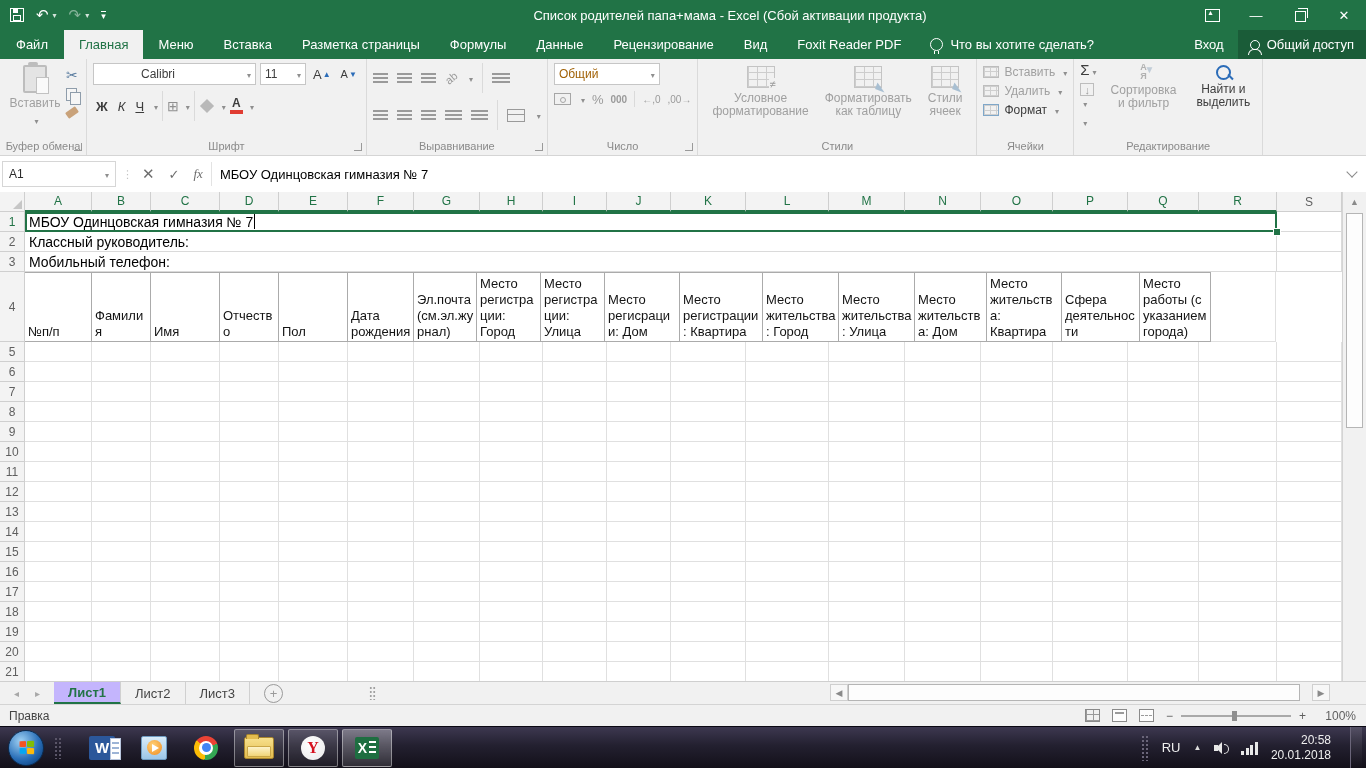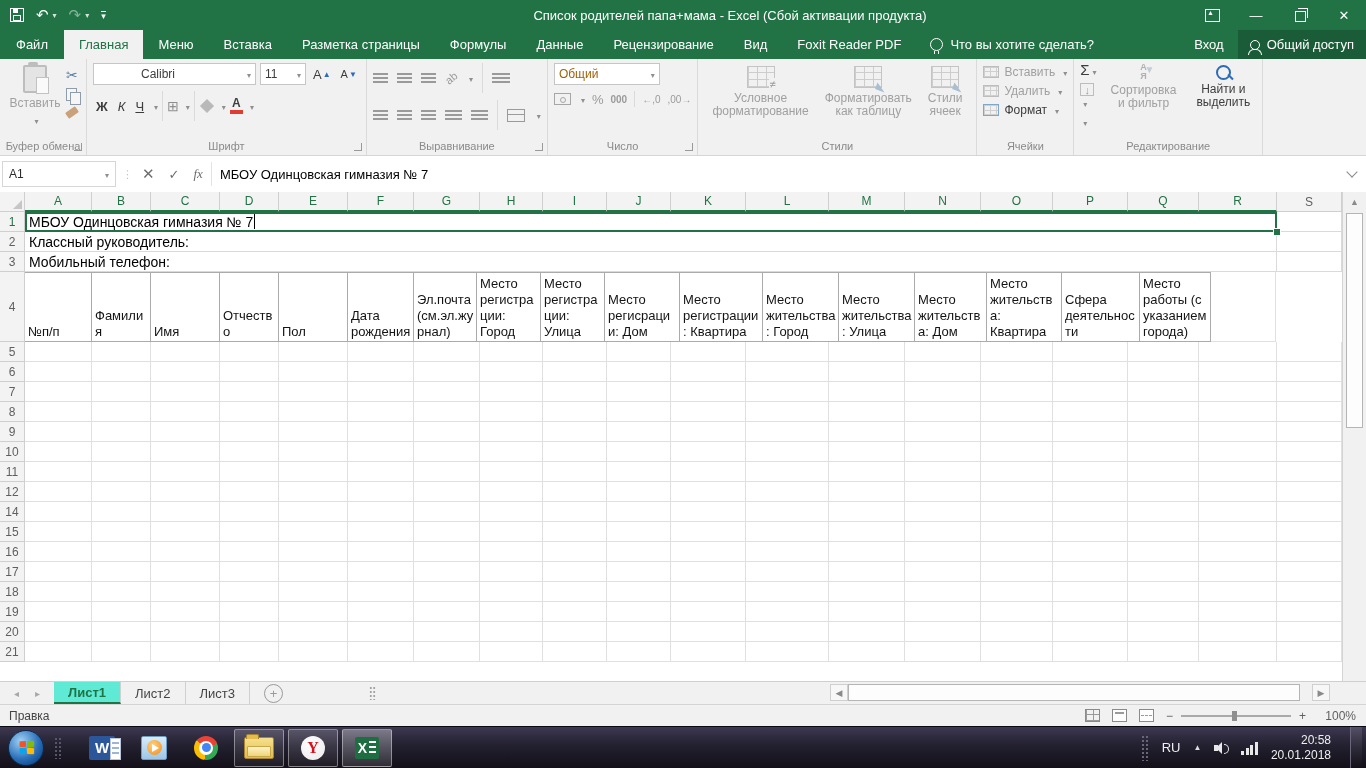--- a/index.html
+++ b/index.html
@@ -138,21 +138,21 @@
   .selbox{position:absolute;border:2px solid #217346;box-sizing:border-box;pointer-events:none;}
   .handle{position:absolute;width:6px;height:6px;background:#217346;border:1px solid #fff;box-sizing:content-box;}
   
   .vscroll{position:absolute;top:192px;left:1342px;width:24px;height:489px;background:#f1f1f1;border-left:1px solid #d4d4d4;box-sizing:border-box;}
   .vs-up{height:20px;display:flex;align-items:center;justify-content:center;color:#8a8a8a;font-size:9px;}
   .vs-thumb{position:absolute;top:21px;left:3px;width:17px;height:215px;background:#fdfdfd;border:1px solid #b5b5b5;box-sizing:border-box;}
   
   .sheetbar{position:absolute;top:681px;left:0;width:1366px;height:23px;background:#f1f1f1;border-top:1px solid #cfcfcf;box-sizing:border-box;display:flex;align-items:stretch;font-size:13px;color:#444;}
   .snav{display:flex;align-items:center;gap:16px;padding:0 14px;color:#a8a8a8;font-size:10px;}
   .stab{display:flex;align-items:center;padding:0 14px;border-right:1px solid #d0d0d0;}
-  .stab.active{background:#5eead4;color:#217346;font-weight:bold;border-bottom:2px solid #217346;border-right:1px solid #d0d0d0;box-sizing:border-box;}
+  .stab.active{background:#c4b5fd;color:#217346;font-weight:bold;border-bottom:2px solid #217346;border-right:1px solid #d0d0d0;box-sizing:border-box;}
   .addsheet{width:17px;height:17px;border:1px solid #9a9a9a;border-radius:50%;color:#9a9a9a;display:flex;align-items:center;justify-content:center;font-size:13px;margin:2px 0 0 14px;line-height:15px;}
   .tabgrip{width:7px;height:14px;margin:4px 0 0 86px;background:radial-gradient(#a0a0a0 1px,transparent 1.2px);background-size:3.5px 4px;}
   .hscroll{position:absolute;left:830px;top:684px;height:17px;display:flex;align-items:center;}
   .hs-btn{width:18px;height:17px;display:flex;align-items:center;justify-content:center;color:#8a8a8a;font-size:9px;border:1px solid #cfcfcf;background:#f7f7f7;box-sizing:border-box;}
   .hs-thumb{width:452px;height:17px;background:#fdfdfd;border:1px solid #b5b5b5;box-sizing:border-box;}
   .hs-track{width:12px;height:17px;}
   
   .statusbar{position:absolute;top:704px;left:0;width:1366px;height:22px;background:#f1f1f1;border-top:1px solid #d4d4d4;box-sizing:border-box;display:flex;align-items:center;font-size:12px;color:#444;}
   .smode{padding-left:9px;}
   .sright{margin-left:auto;display:flex;align-items:center;gap:12px;padding-right:10px;}
@@ -660,20 +660,42 @@
         <div class="ec" style="width: 83px;"></div>
         <div class="ec" style="width: 76px;"></div>
         <div class="ec" style="width: 76px;"></div>
         <div class="ec" style="width: 72px;"></div>
         <div class="ec" style="width: 75px;"></div>
         <div class="ec" style="width: 71px;"></div>
         <div class="ec" style="width: 78px;"></div>
         <div class="ec" style="width: 65px;"></div>
       </div>
       <div class="grow">
+        <div class="rownum">13</div>
+        <div class="ec" style="width: 67px;"></div>
+        <div class="ec" style="width: 59px;"></div>
+        <div class="ec" style="width: 69px;"></div>
+        <div class="ec" style="width: 59px;"></div>
+        <div class="ec" style="width: 69px;"></div>
+        <div class="ec" style="width: 66px;"></div>
+        <div class="ec" style="width: 66px;"></div>
+        <div class="ec" style="width: 63px;"></div>
+        <div class="ec" style="width: 64px;"></div>
+        <div class="ec" style="width: 64px;"></div>
+        <div class="ec" style="width: 75px;"></div>
+        <div class="ec" style="width: 83px;"></div>
+        <div class="ec" style="width: 76px;"></div>
+        <div class="ec" style="width: 76px;"></div>
+        <div class="ec" style="width: 72px;"></div>
+        <div class="ec" style="width: 75px;"></div>
+        <div class="ec" style="width: 71px;"></div>
+        <div class="ec" style="width: 78px;"></div>
+        <div class="ec" style="width: 65px;"></div>
+      </div>
+      <div class="grow">
         <div class="rownum">14</div>
         <div class="ec" style="width: 67px;"></div>
         <div class="ec" style="width: 59px;"></div>
         <div class="ec" style="width: 69px;"></div>
         <div class="ec" style="width: 59px;"></div>
         <div class="ec" style="width: 69px;"></div>
         <div class="ec" style="width: 66px;"></div>
         <div class="ec" style="width: 66px;"></div>
         <div class="ec" style="width: 63px;"></div>
         <div class="ec" style="width: 64px;"></div>

